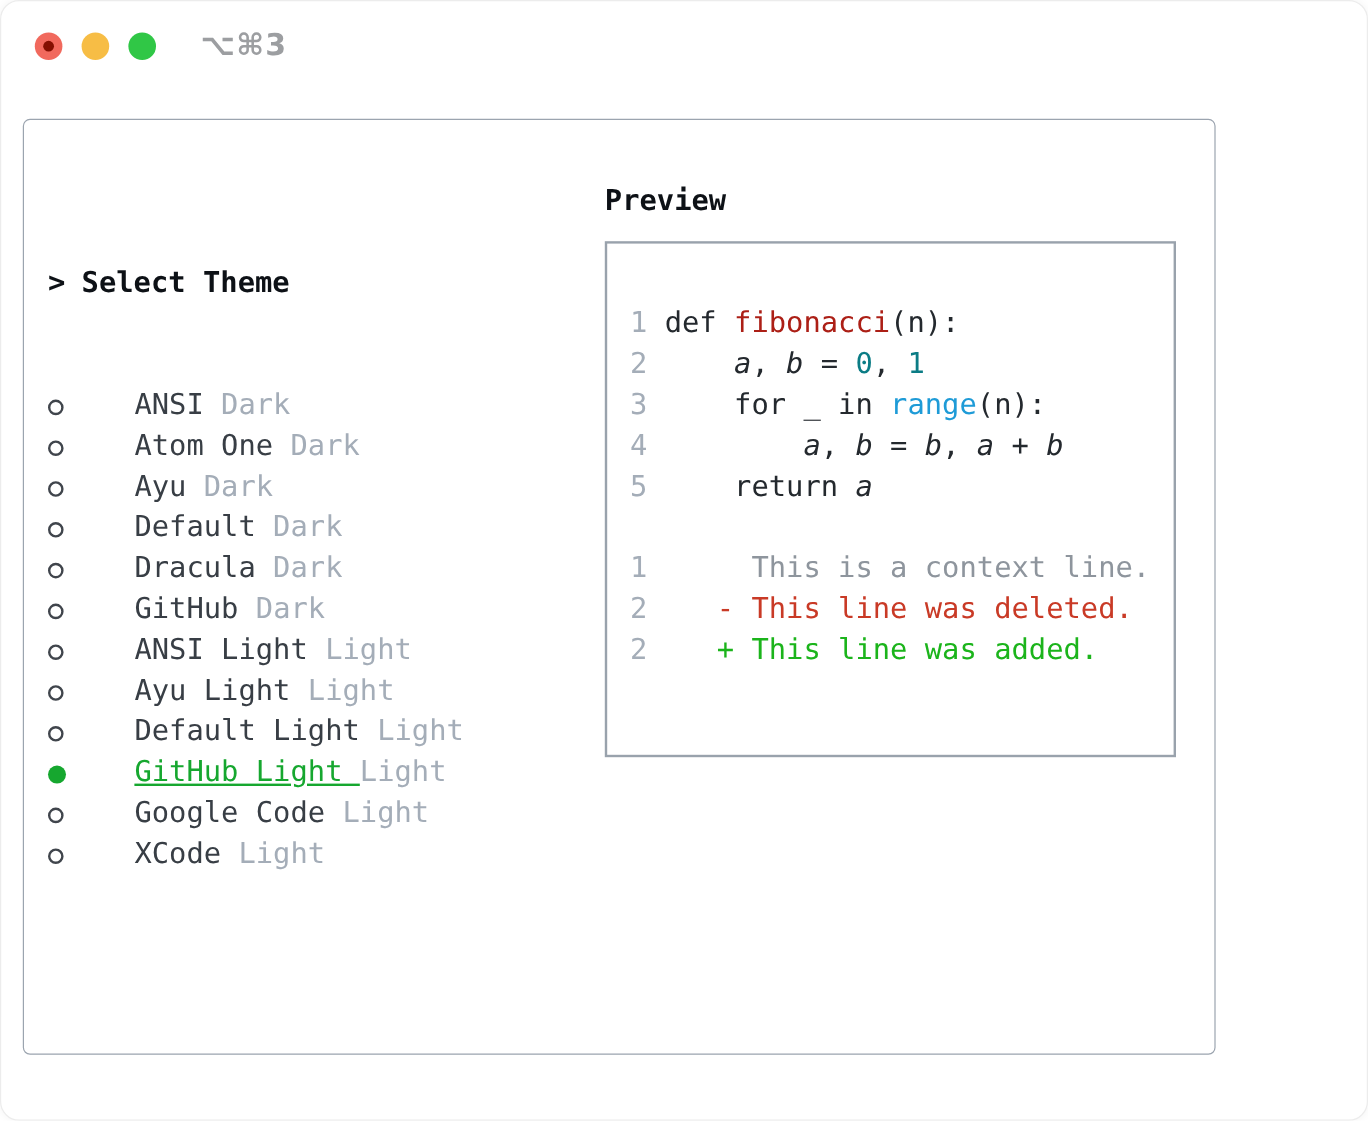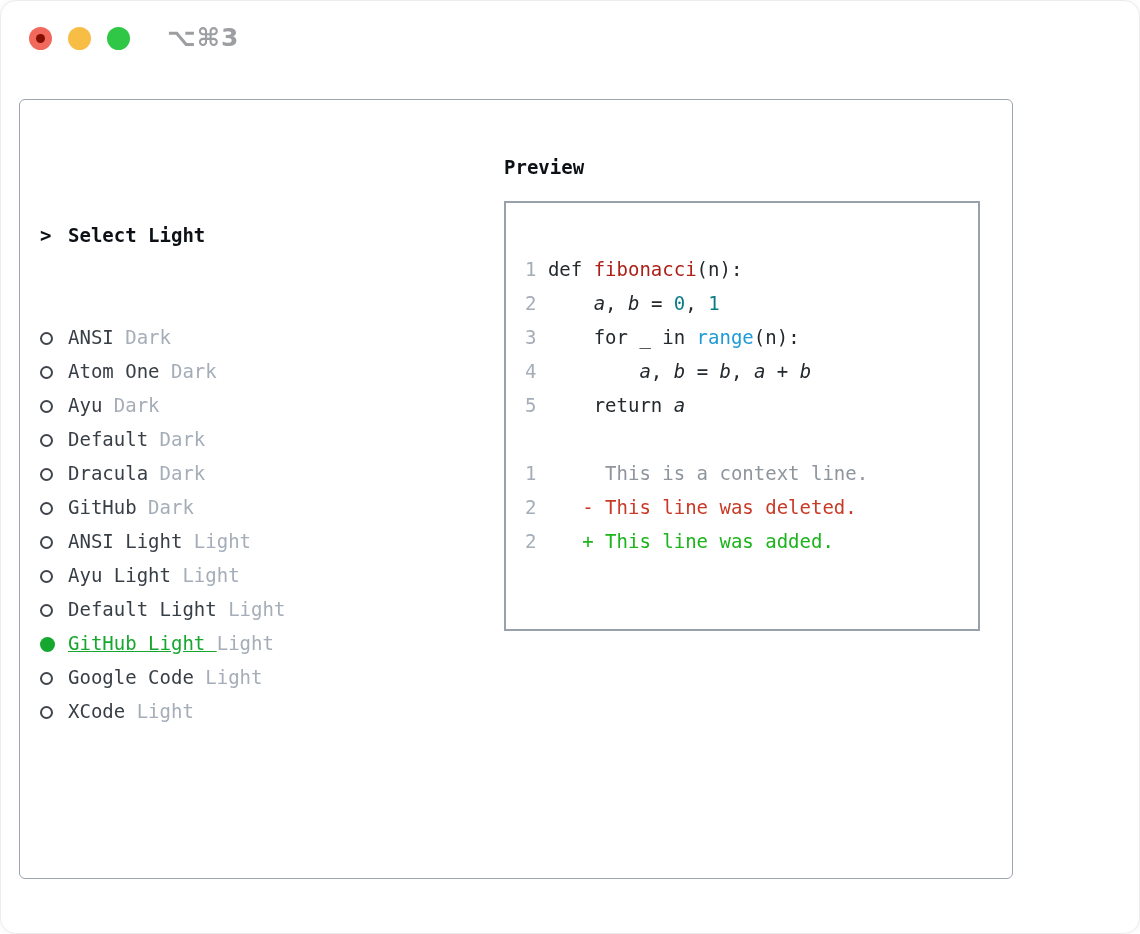--- a/index.html
+++ b/index.html
@@ -31,37 +31,37 @@
     position: absolute; left: 166px; top: 22px;
     font-family: "DejaVu Sans", sans-serif;
     font-size: 25px; font-weight: 700; color: #9c9ea1; letter-spacing: 1px;
   }
   
   .panel {
     position: absolute; left: 18px; top: 98px; width: 994px; height: 780px;
     border: 1.5px solid #9ba4af; border-radius: 6px;
     background: #ffffff;
   }
-  .mono { font-size: 19px; line-height: 34px; white-space: pre; }
+  .mono { font-size: 24px; line-height: 34px; white-space: pre; }
   .left-col  { position: absolute; left: 20px;  top: 50px; width: 440px; }
   .right-col { position: absolute; left: 484px; top: 50px; width: 490px; }
 
   .row { height: 34px; white-space: pre; }
   .marker { display: inline-block; width: 28px; vertical-align: baseline; }
   .prompt { font-weight: 700; color: #0d1116; }
   .heading { font-weight: 700; color: #0d1116; }
   .ring {
     display: inline-block; width: 13px; height: 13px; border-radius: 50%;
     border: 2px solid #40454c; vertical-align: -1px;
   }
   .dot {
     display: inline-block; width: 15px; height: 15px; border-radius: 50%;
     background: #16a72f; vertical-align: -2px;
   }
-  .tname { color: #383e45; }
+  .tname { color: #383e45; margin-left: 44px; }
   .tname.sel { color: #16a72f; text-decoration: underline; }
   .tvariant { color: #a4adb8; }
   .apply-section { margin-top: 34px; }
   
   .preview-box {
     margin-top: 17px; width: 476px; height: 430px;
     border: 2px solid #99a2ac; background: #ffffff;
     padding: 49px 0 0 19px; overflow: hidden;
   }
   .code-line { height: 34px; white-space: pre; }
@@ -83,21 +83,21 @@
   <div class="titlebar">
     <div class="tl tl-close"></div>
     <div class="tl tl-min"></div>
     <div class="tl tl-zoom"></div>
     <div class="win-title">⌥⌘3</div>
   </div>
 
   <div class="panel">
 
     <div class="left-col mono">
-      <div class="row"><span class="marker prompt">&gt;</span><span class="heading">Select Light</span></div>
+      <div class="row"><span class="marker prompt">&gt;</span><span class="heading">Select Theme</span></div>
       <div id="theme-list"><div class="row"><span class="marker"><i class="ring"></i></span><span class="tname">ANSI </span><span class="tvariant">Dark</span></div><div class="row"><span class="marker"><i class="ring"></i></span><span class="tname">Atom One </span><span class="tvariant">Dark</span></div><div class="row"><span class="marker"><i class="ring"></i></span><span class="tname">Ayu </span><span class="tvariant">Dark</span></div><div class="row"><span class="marker"><i class="ring"></i></span><span class="tname">Default </span><span class="tvariant">Dark</span></div><div class="row"><span class="marker"><i class="ring"></i></span><span class="tname">Dracula </span><span class="tvariant">Dark</span></div><div class="row"><span class="marker"><i class="ring"></i></span><span class="tname">GitHub </span><span class="tvariant">Dark</span></div><div class="row"><span class="marker"><i class="ring"></i></span><span class="tname">ANSI Light </span><span class="tvariant">Light</span></div><div class="row"><span class="marker"><i class="ring"></i></span><span class="tname">Ayu Light </span><span class="tvariant">Light</span></div><div class="row"><span class="marker"><i class="ring"></i></span><span class="tname">Default Light </span><span class="tvariant">Light</span></div><div class="row"><span class="marker"><i class="dot"></i></span><span class="tname sel">GitHub Light </span><span class="tvariant">Light</span></div><div class="row"><span class="marker"><i class="ring"></i></span><span class="tname">Google Code </span><span class="tvariant">Light</span></div><div class="row"><span class="marker"><i class="ring"></i></span><span class="tname">XCode </span><span class="tvariant">Light</span></div></div>
 
       <div class="apply-section">
         <div class="row"><span class="marker"></span></div>
         
       </div>
 
       
     </div>
 

